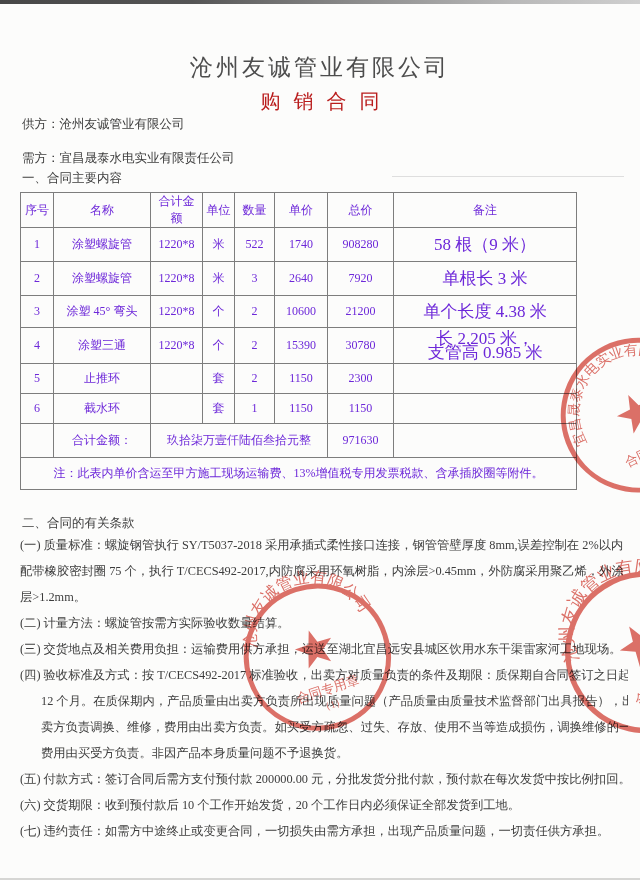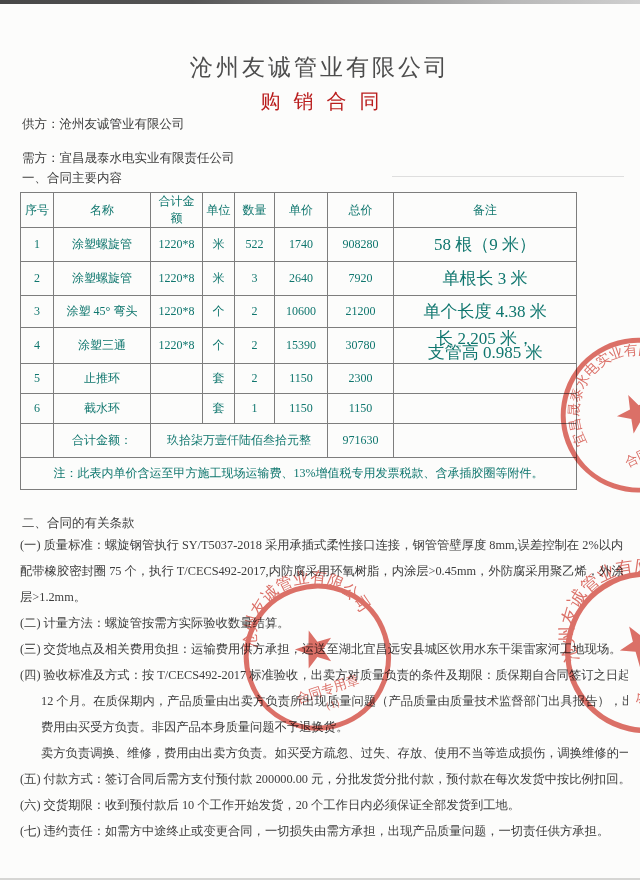--- a/index.html
+++ b/index.html
@@ -20,21 +20,21 @@
     font-size:20px;letter-spacing:13px;text-indent:13px;color:#b91c1c;}
 
   .line{position:absolute;font-size:12.5px;white-space:nowrap;}
   .supplier-line{top:116px;left:22px;}
   .buyer-line{top:150px;left:22px;}
   .section1-title{top:170px;left:22px;}
   .meta-right{position:absolute;left:417px;top:112px;font-size:12.5px;line-height:17.5px;}
   .meta-right div{white-space:nowrap;}
 
   table.items{position:absolute;top:192px;left:20px;width:556px;border-collapse:collapse;
-    table-layout:fixed;font-size:12px;color:#0f766e;}
+    table-layout:fixed;font-size:12px;color:#6d28d9;}
   table.items th,table.items td{border:1px solid #7d7d7d;text-align:center;vertical-align:middle;
     font-weight:normal;padding:0 2px;overflow:hidden;}
   tr.hrow{height:26px;} tr.r1{height:34px;} tr.r2{height:34px;} tr.r3{height:32px;}
   tr.r4{height:36px;} tr.r5{height:30px;} tr.r6{height:30px;} tr.trow{height:34px;} tr.nrow{height:32px;}
   td.remark{white-space:pre-line;font-size:17px;line-height:14px;}
   td.note-cell{text-align:left;padding-left:5px;font-size:12px;white-space:nowrap;}
 
   .attach-line{top:489px;left:22px;}
   .section2-title{top:515px;left:22px;}
   .clauses{position:absolute;top:532px;left:20px;width:608px;font-size:12.3px;color:#3c3c3c;}
@@ -166,22 +166,22 @@
   <div class="line section2-title">二、合同的有关条款</div>
 
   <div class="clauses">
     <div class="clause-line">(一) 质量标准：螺旋钢管执行 SY/T5037-2018 采用承插式柔性接口连接，钢管管壁厚度 8mm,误差控制在 2%以内，</div>
     <div class="clause-line">配带橡胶密封圈 75 个，执行 T/CECS492-2017,内防腐采用环氧树脂，内涂层&gt;0.45mm，外防腐采用聚乙烯，外涂</div>
     <div class="clause-line">层&gt;1.2mm。</div>
     <div class="clause-line">(二) 计量方法：螺旋管按需方实际验收数量结算。</div>
     <div class="clause-line">(三) 交货地点及相关费用负担：运输费用供方承担，运送至湖北宜昌远安县城区饮用水东干渠雷家河工地现场。</div>
     <div class="clause-line">(四) 验收标准及方式：按 T/CECS492-2017 标准验收，出卖方对质量负责的条件及期限：质保期自合同签订之日起</div>
     <div class="clause-line indent">12 个月。在质保期内，产品质量由出卖方负责所出现质量问题（产品质量由质量技术监督部门出具报告），出</div>
+    <div class="clause-line indent">卖方负责调换、维修，费用由出卖方负责。如买受方疏忽、过失、存放、使用不当等造成损伤，调换维修的一</div>
     <div class="clause-line indent">费用由买受方负责。非因产品本身质量问题不予退换货。</div>
-    <div class="clause-line indent">卖方负责调换、维修，费用由出卖方负责。如买受方疏忽、过失、存放、使用不当等造成损伤，调换维修的一</div>
     <div class="clause-line">(五) 付款方式：签订合同后需方支付预付款 200000.00 元，分批发货分批付款，预付款在每次发货中按比例扣回。</div>
     <div class="clause-line">(六) 交货期限：收到预付款后 10 个工作开始发货，20 个工作日内必须保证全部发货到工地。</div>
     <div class="clause-line">(七) 违约责任：如需方中途终止或变更合同，一切损失由需方承担，出现产品质量问题，一切责任供方承担。</div>
   </div>
 
   <div class="stamp stamp-buyer">
     <svg width="164" height="164" viewBox="0 0 160 160">
       <defs>
           <path id="arc-buyer" d="M 27.4 99.5 A 57 57 0 1 1 132.6 99.5"></path>
         </defs>

